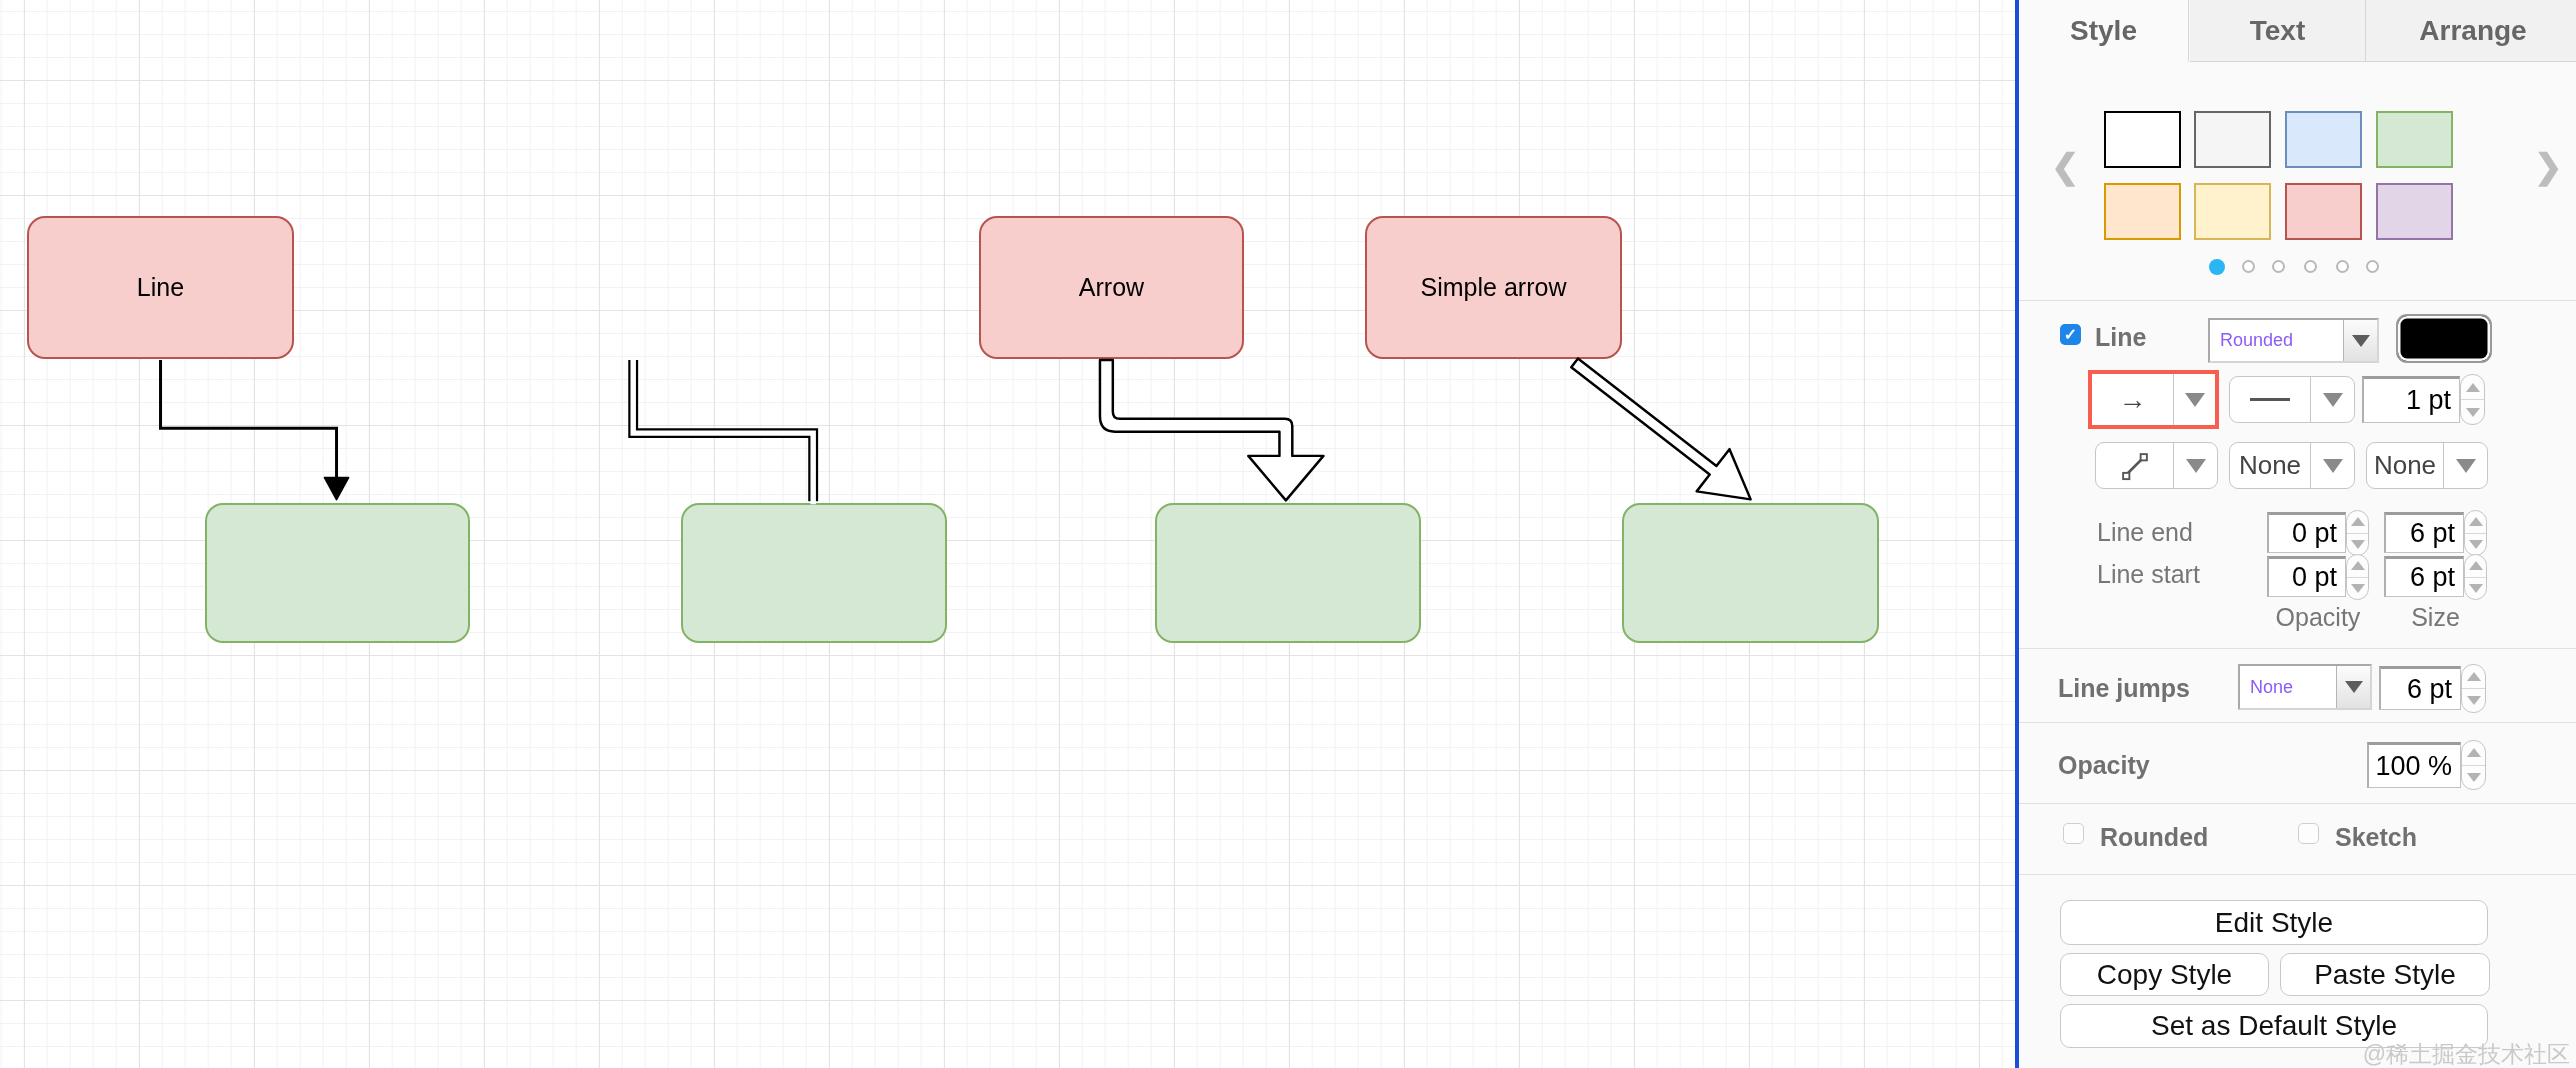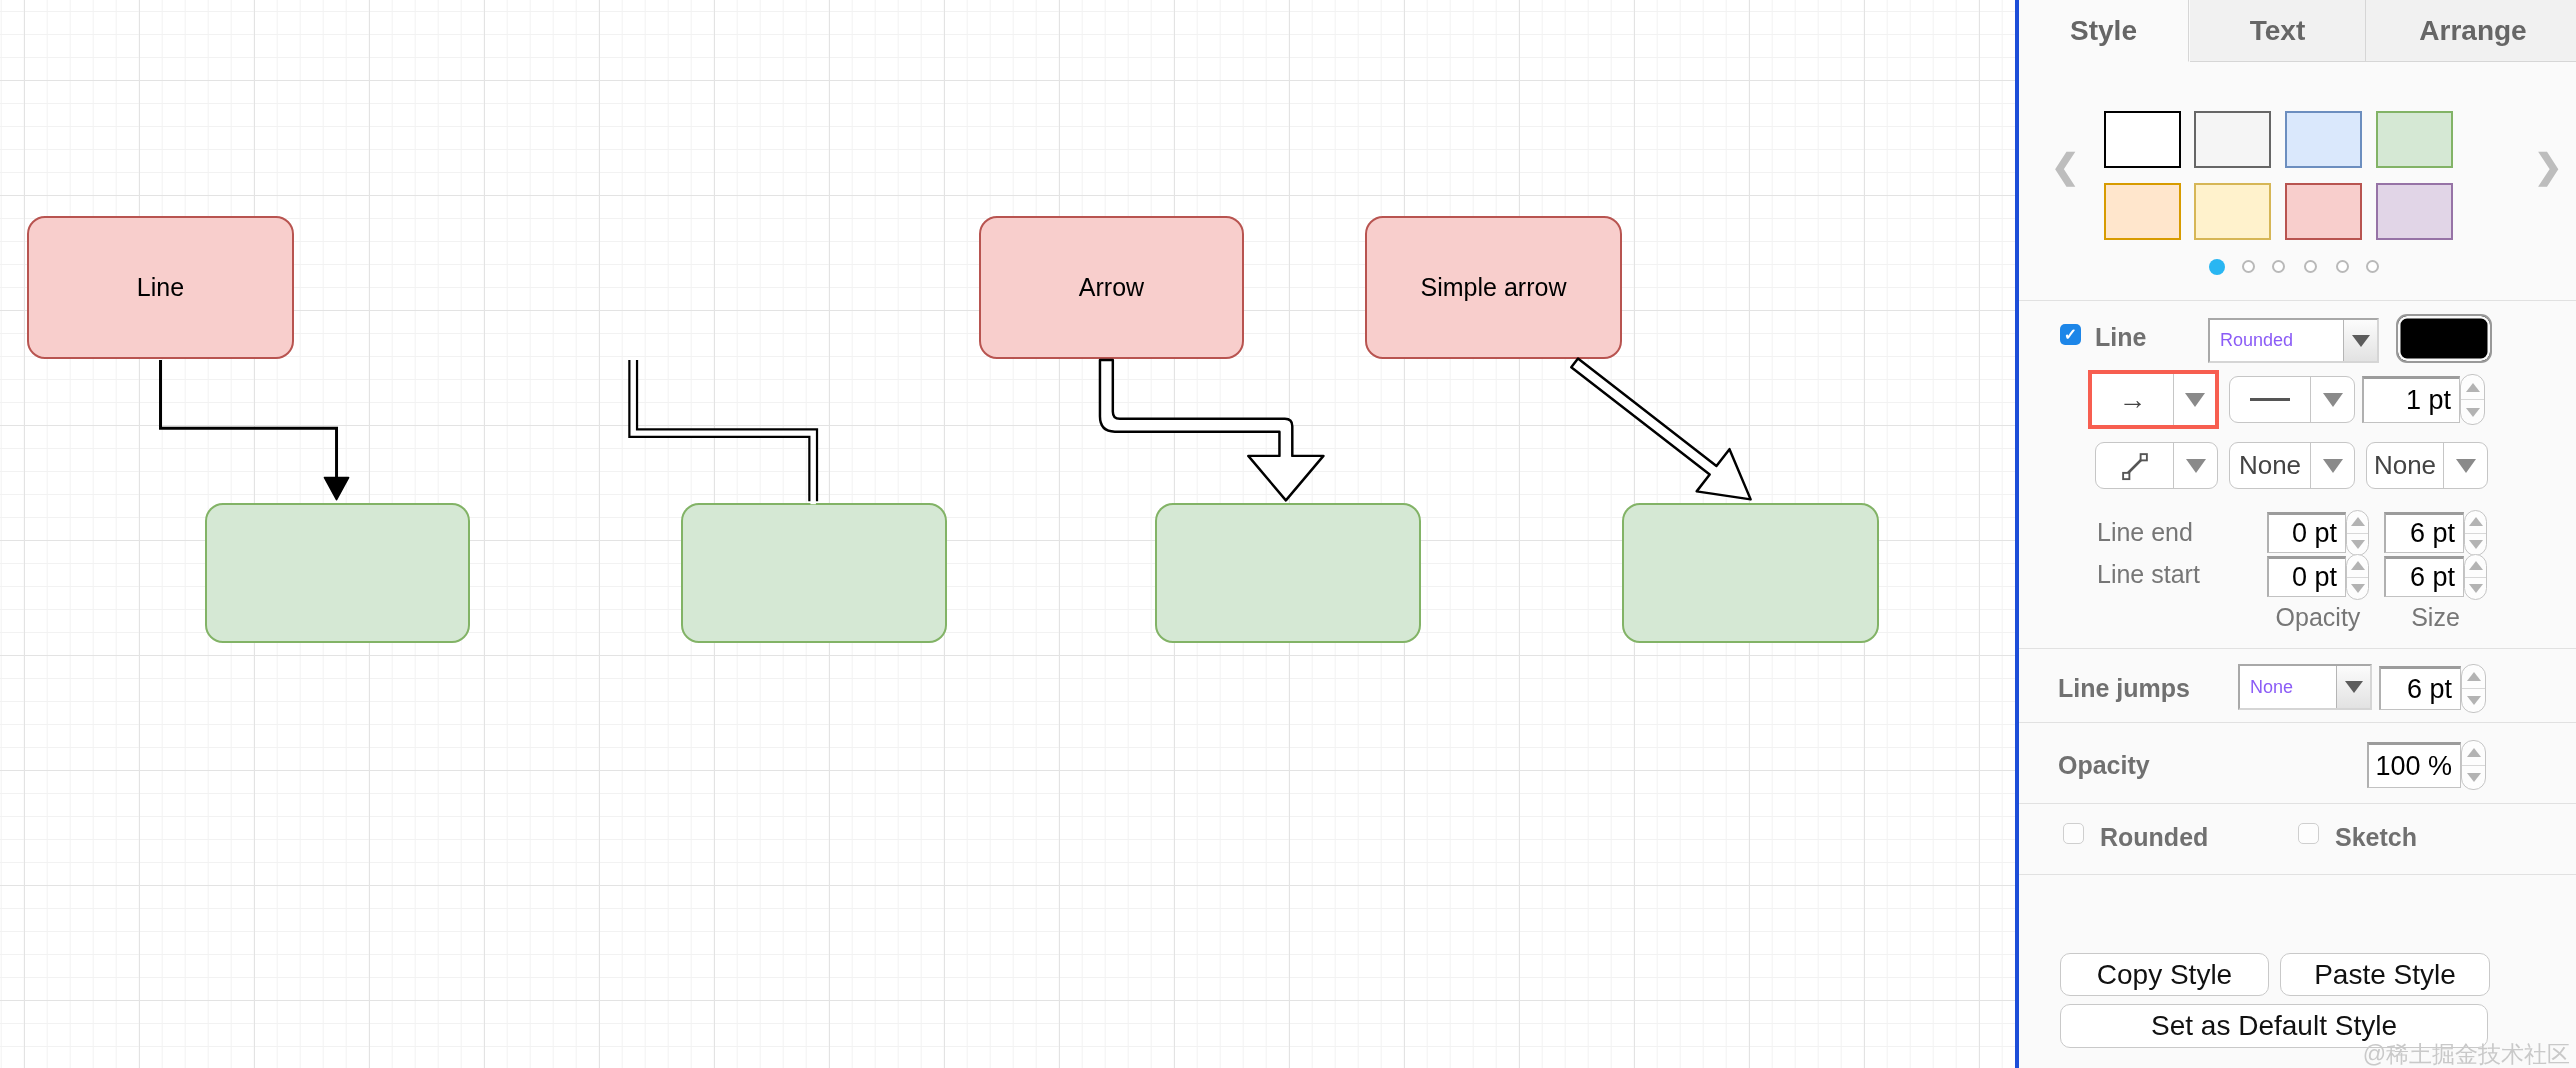--- a/index.html
+++ b/index.html
@@ -319,20 +319,23 @@
 
     <div class="divider" style="top:803px;"></div>
 
     <div class="checkbox empty" style="left:44px;top:823px;"></div>
     <div class="blabel" style="left:81px;top:823px;">Rounded</div>
     <div class="checkbox empty" style="left:279px;top:823px;"></div>
     <div class="blabel" style="left:316px;top:823px;">Sketch</div>
 
     <div class="divider" style="top:874px;"></div>
 
+    <div class="pbtn" style="left:41px;top:900px;width:428px;height:45px;">
+      <span>Edit Style</span>
+    </div>
     <div class="pbtn" style="left:41px;top:953px;width:209px;height:43px;">
       <span>Copy Style</span>
     </div>
     <div class="pbtn" style="left:261px;top:953px;width:210px;height:43px;">
       <span>Paste Style</span>
     </div>
     <div class="pbtn" style="left:41px;top:1004px;width:428px;height:44px;">
       <span>Set as Default Style</span>
     </div>
 

